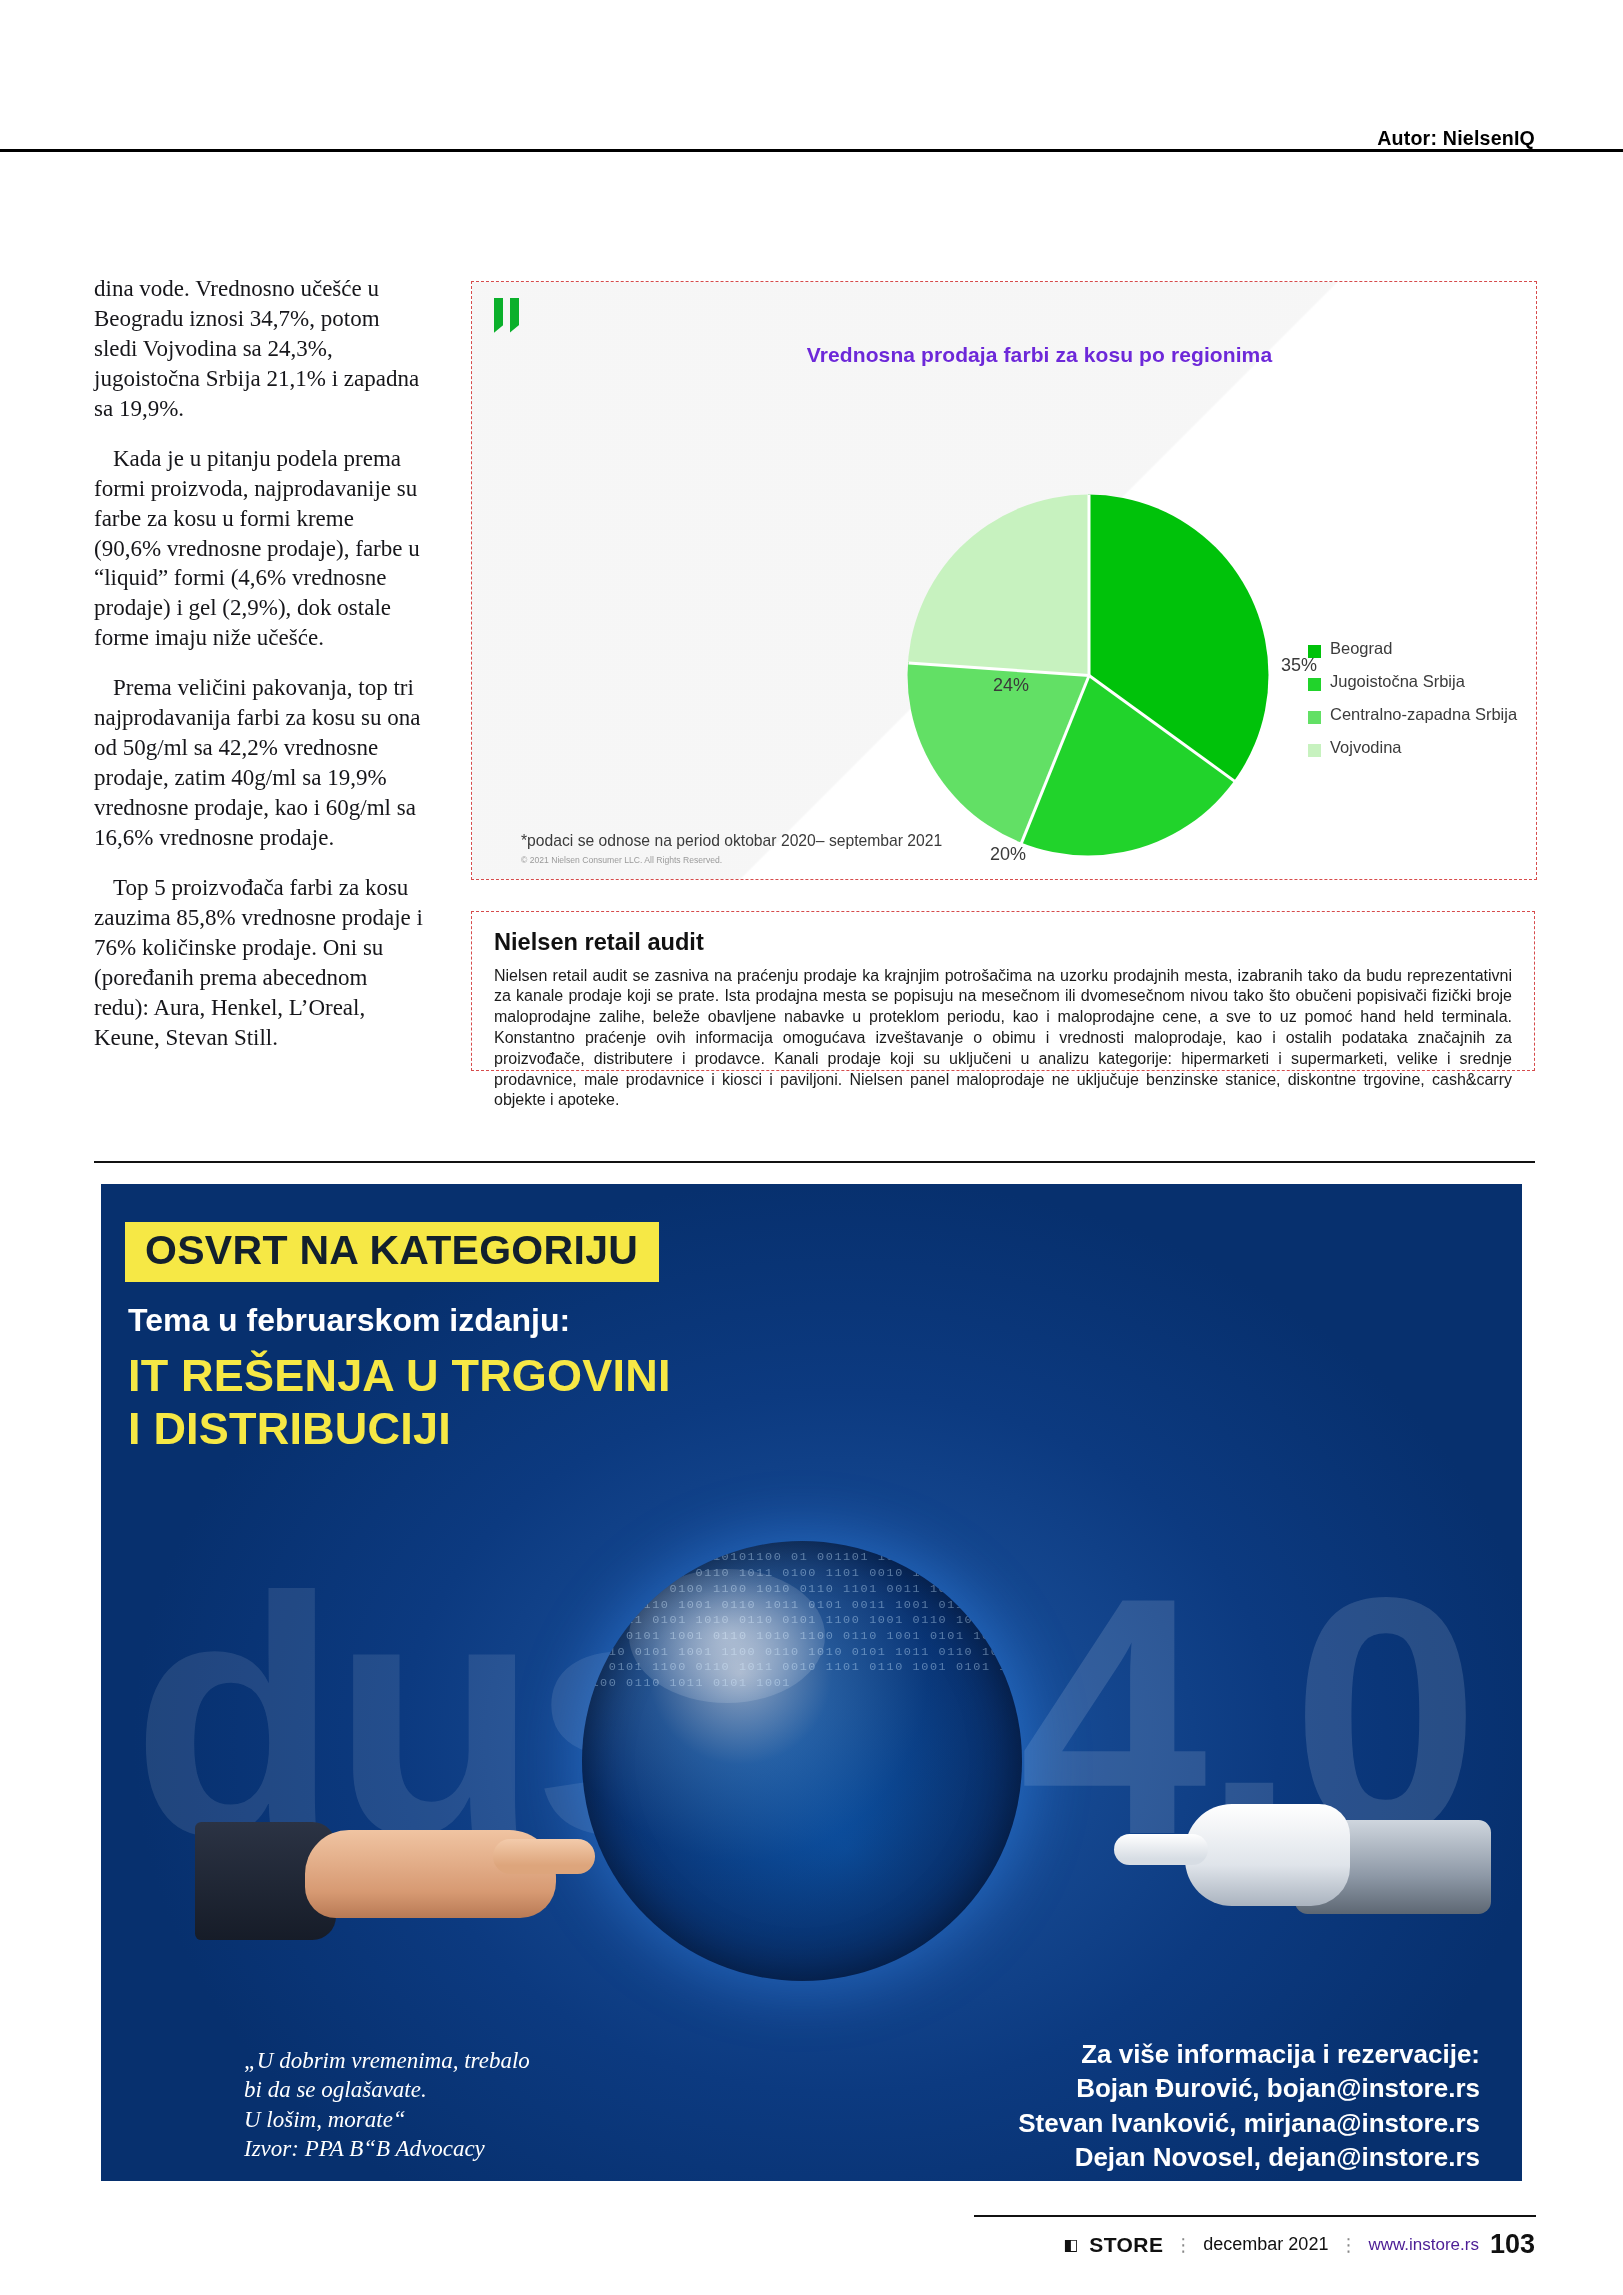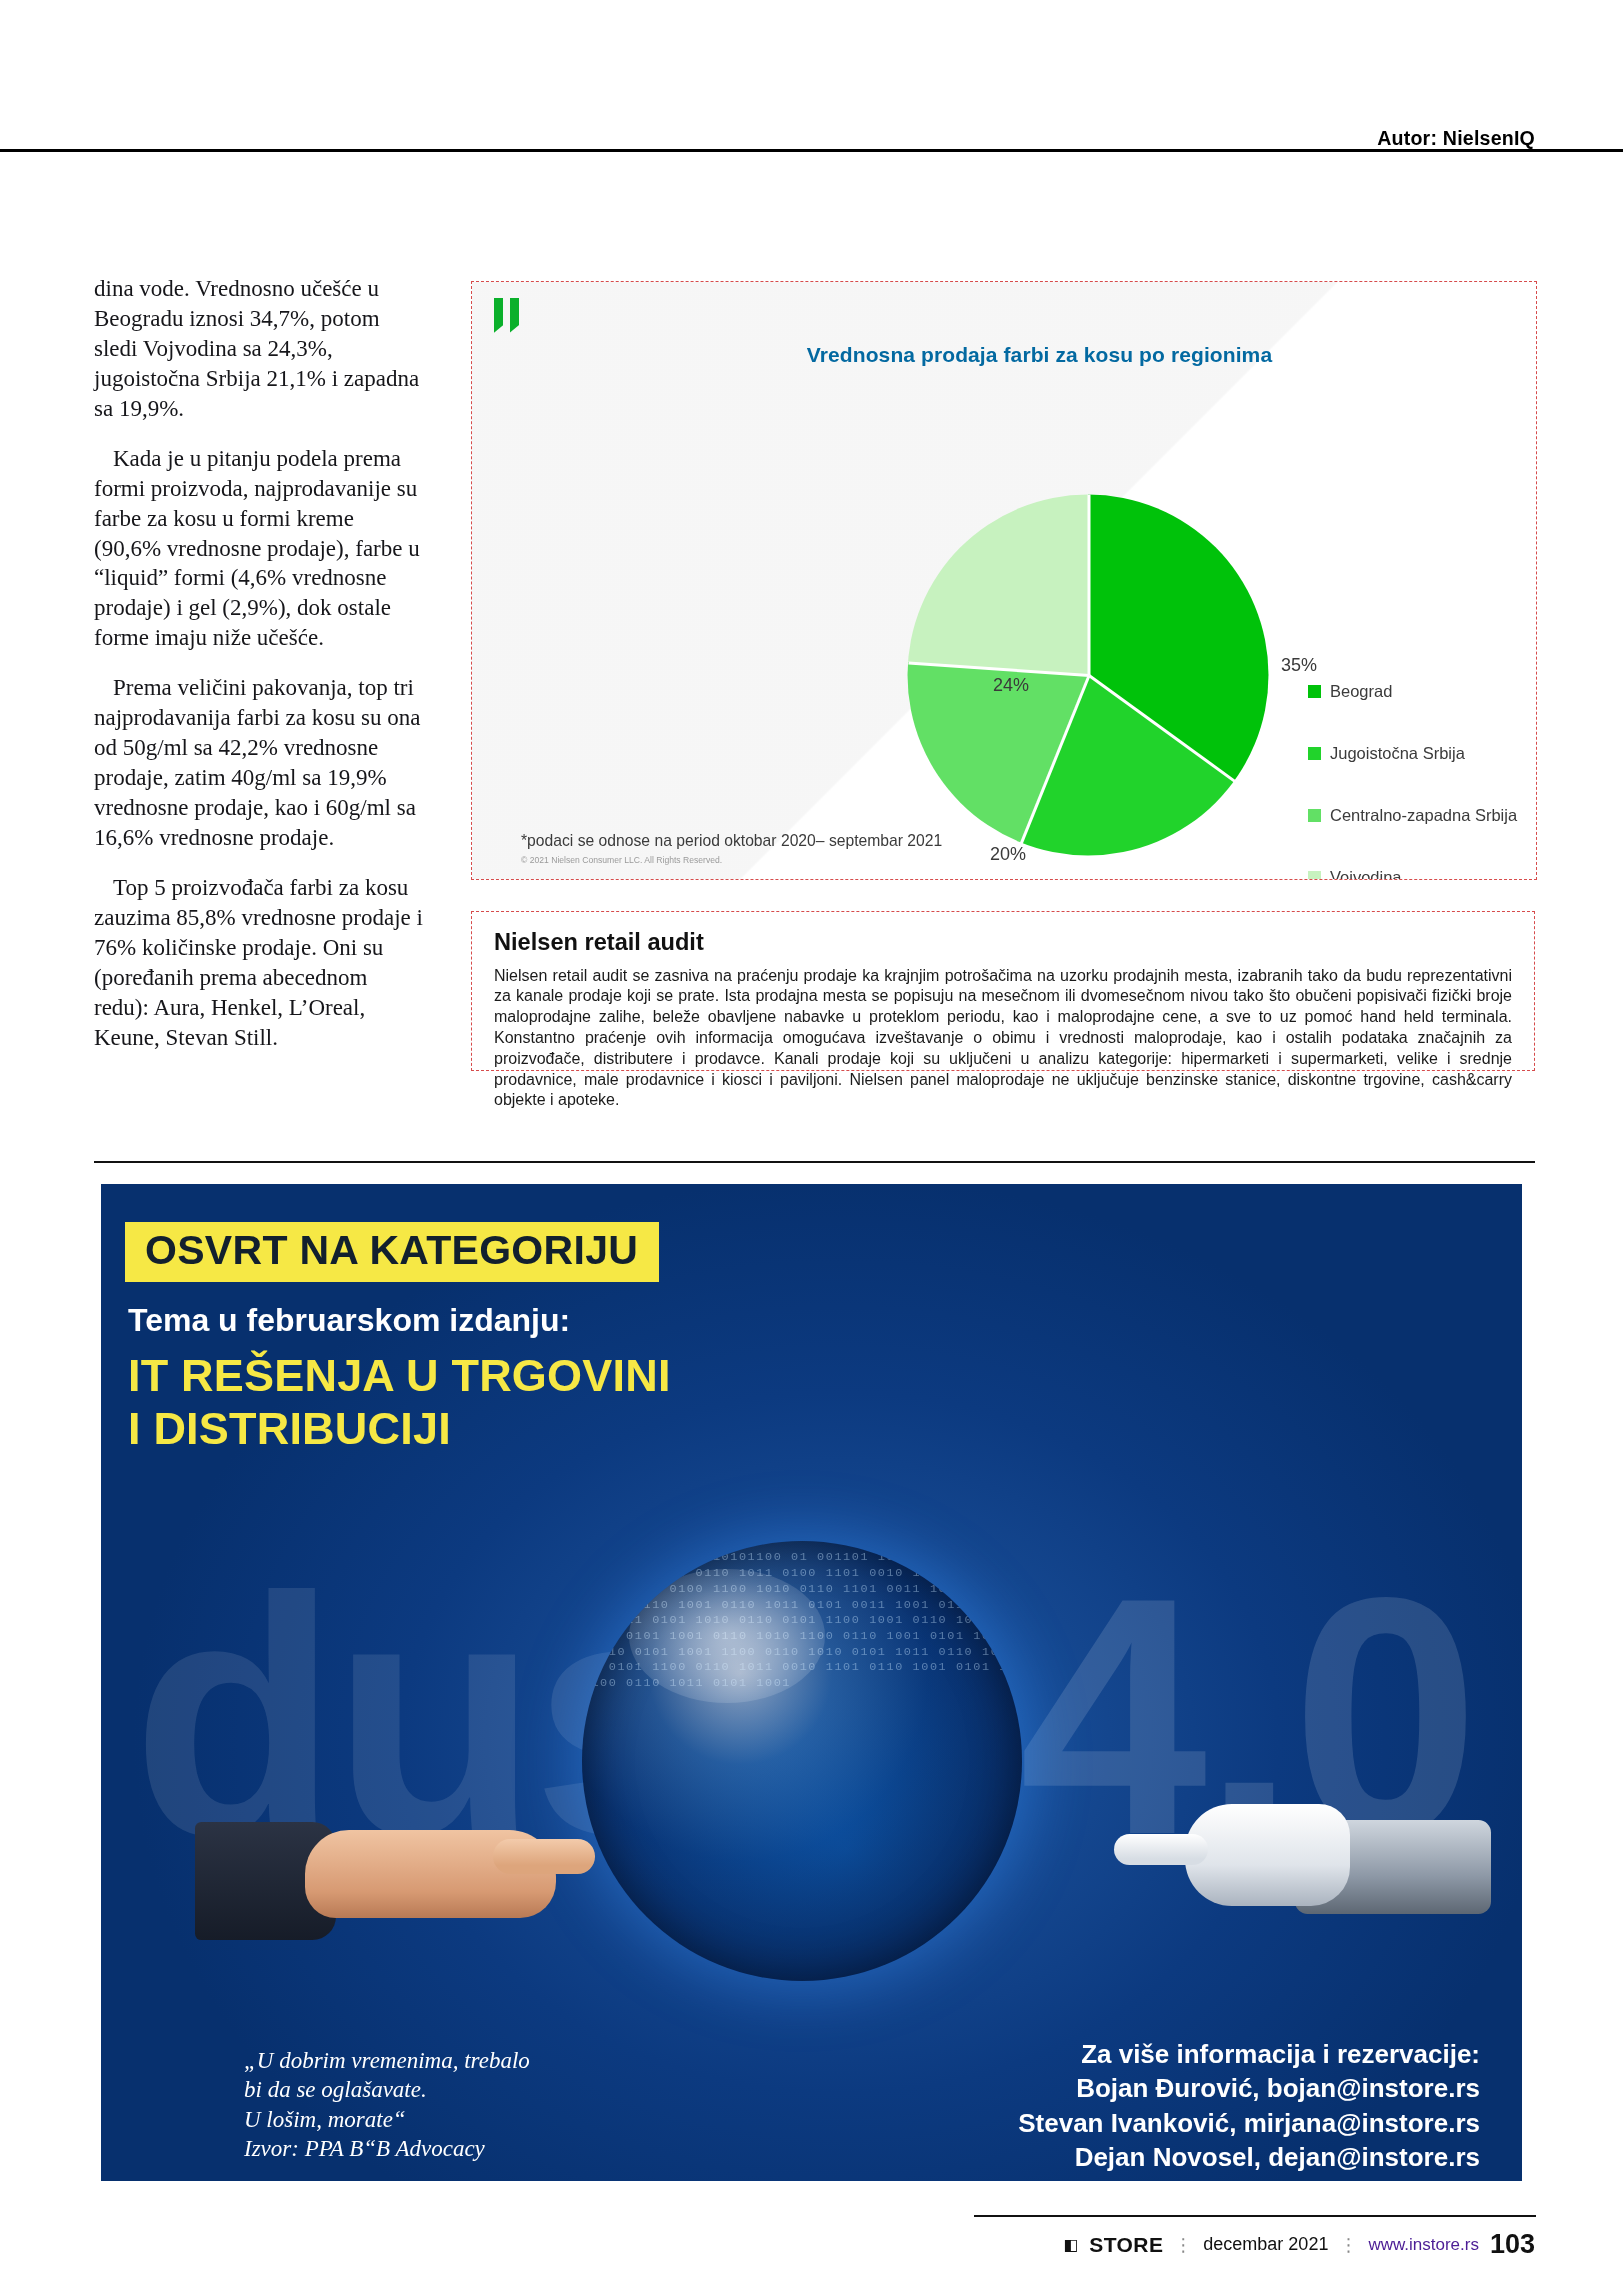--- a/index.html
+++ b/index.html
@@ -94,21 +94,21 @@
   .nielsen-mark span.b { left: 15.7px; }
 
   .chart-title {
     position: absolute;
     left: 0;
     top: 61px;
     width: 1064px;
     text-align: center;
     font-size: 21px;
     font-weight: bold;
-    color: #0369a1;
+    color: #6d28d9;
     letter-spacing: 0.1px;
     padding-left: 71px;
     box-sizing: border-box;
   }
 
   .pie-wrap {
     position: absolute;
     left: 616px;
     top: 393px;
     transform: translate(-50%, -50%);
@@ -147,23 +147,22 @@
 
   
   .legend {
     position: absolute;
     left: 836px;
     top: 357px;
     width: 220px;
   }
   .legend-row {
     display: flex;
-    align-items: center;
+    align-items: flex-end;
     margin-bottom: 14px;
-    margin-top: 43px;
   }
   .legend-swatch {
     width: 12.6px;
     height: 12.6px;
     margin-right: 9.4px;
     flex: 0 0 auto;
   }
   .legend-label {
     font-size: 16.5px;
     color: #3b3b3b;

